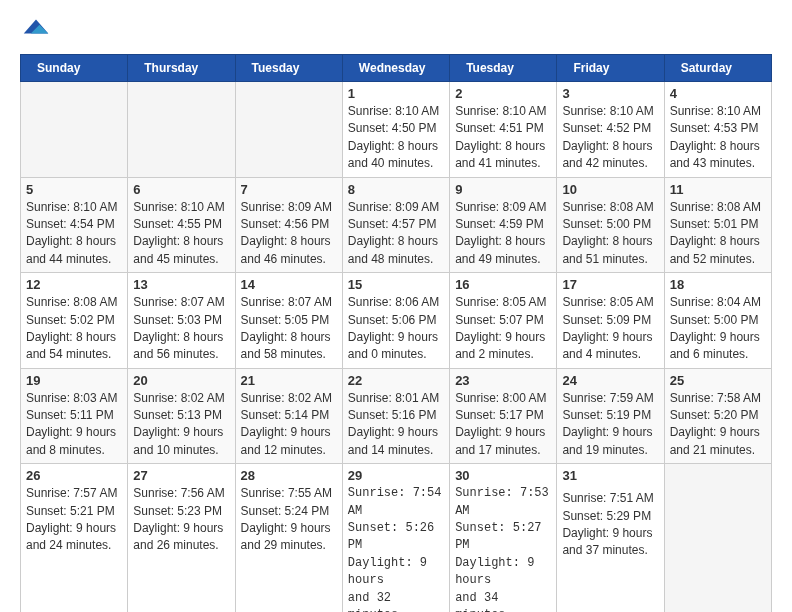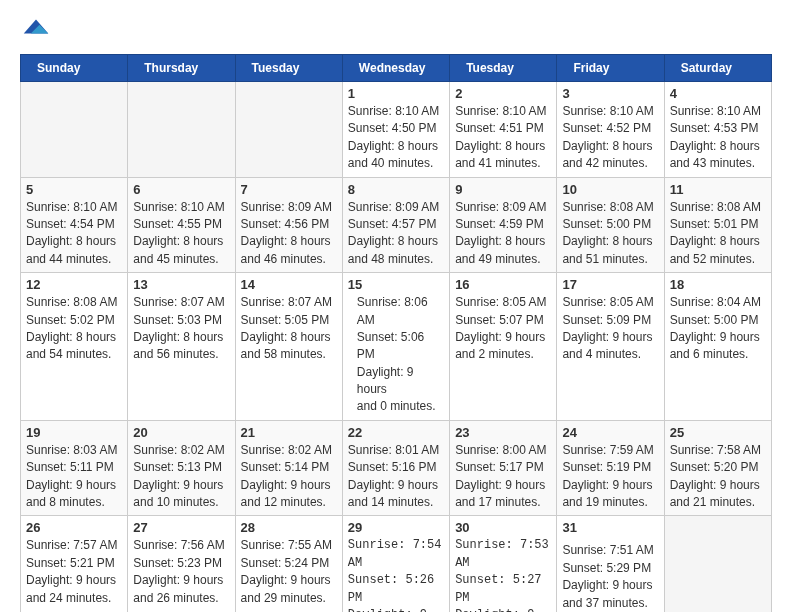--- a/index.html
+++ b/index.html
@@ -239,21 +239,21 @@
           </td>
           <td>
             <span class="day-number">14</span>
             <div class="day-info" style="white-space: pre-line;">Sunrise: 8:07 AM
 Sunset: 5:05 PM
 Daylight: 8 hours
 and 58 minutes.</div>
           </td>
           <td>
             <span class="day-number">15</span>
-            <div class="day-info" style="white-space: pre-line; margin-left: 9px;">Sunrise: 8:06 AM
+            <div class="day-info" style="white-space: pre-line;">Sunrise: 8:06 AM
 Sunset: 5:06 PM
 Daylight: 9 hours
 and 0 minutes.</div>
           </td>
           <td>
             <span class="day-number">16</span>
             <div class="day-info" style="white-space: pre-line;">Sunrise: 8:05 AM
 Sunset: 5:07 PM
 Daylight: 9 hours
 and 2 minutes.</div>

